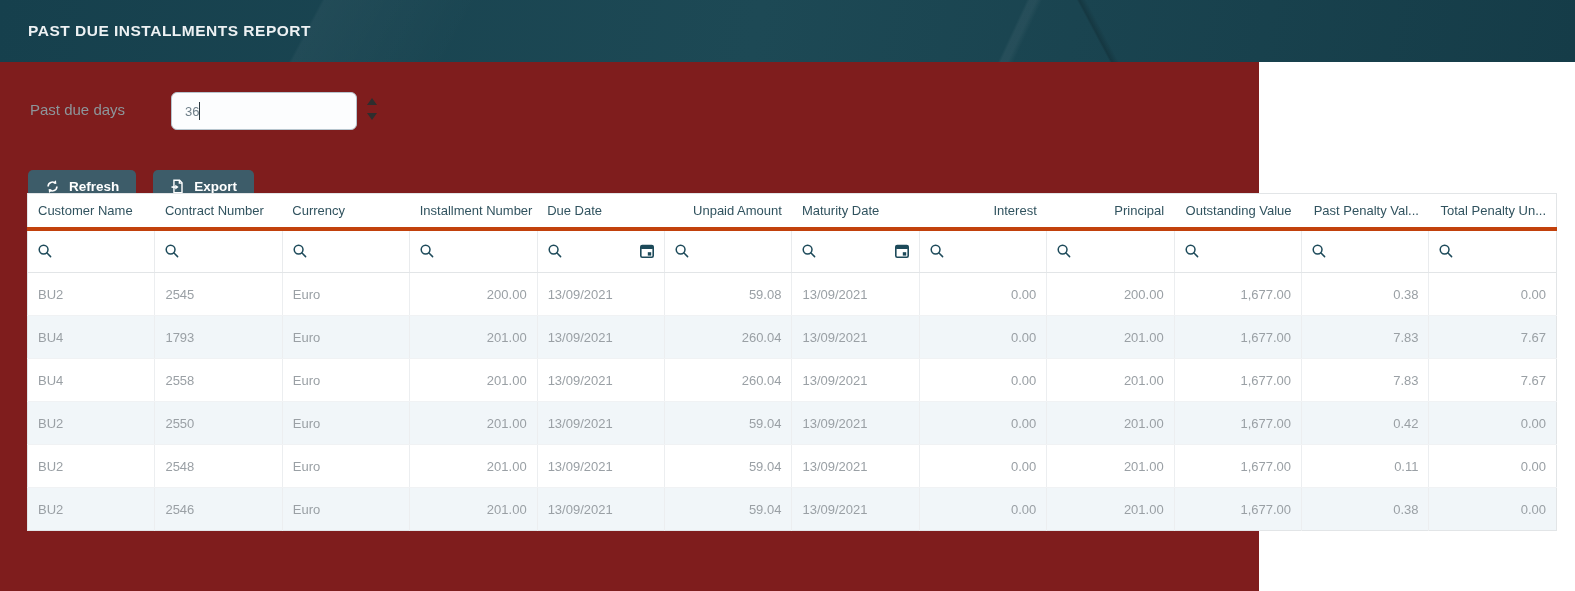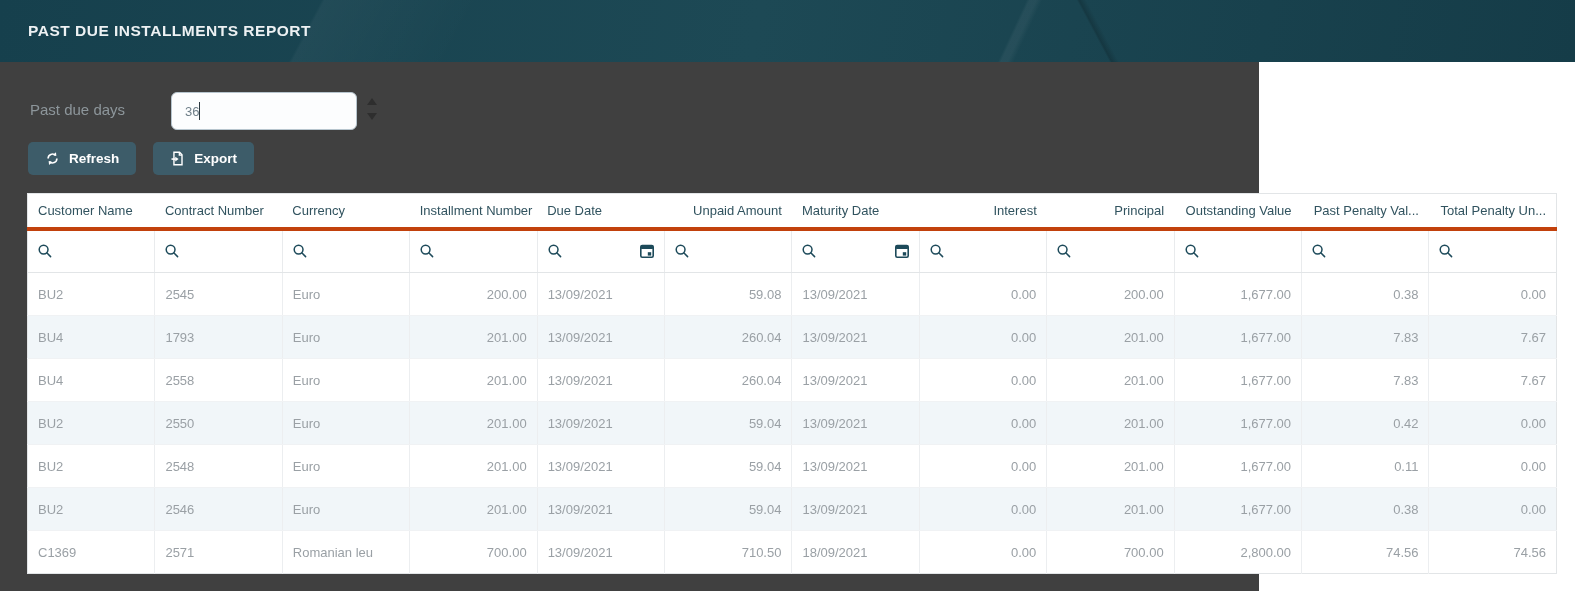--- a/index.html
+++ b/index.html
@@ -1,18 +1,18 @@
 <!DOCTYPE html>
 <html><head>
 <meta charset="utf-8">
 <style>
   *{box-sizing:border-box;margin:0;padding:0}
   html,body{width:1575px;height:591px;background:#fff;overflow:hidden;
     font-family:"Liberation Sans",sans-serif;}
-  .page{position:relative;width:1259px;height:591px;background:#404040}
+  .page{position:relative;width:1259px;height:591px;background:#7f1d1d}
 
   
   .topbar{position:absolute;left:0;top:0;width:1575px;height:62px;
     display:flex;align-items:center;padding-left:28px;
     background:
       linear-gradient(115deg, transparent 64%, rgba(255,255,255,.05) 64.2%, rgba(255,255,255,.05) 64.6%, transparent 65%),
       linear-gradient(62deg, transparent 69%, rgba(0,0,0,.18) 69.15%, transparent 69.6%),
       linear-gradient(118deg, transparent 20%, rgba(255,255,255,.04) 20.2%, transparent 30%),
       linear-gradient(100deg,#16404d 0%,#1d4955 48%,#153c48 100%);}
   .topbar .title{color:#edf1f3;font-size:15.5px;font-weight:700;letter-spacing:.5px}
@@ -28,21 +28,21 @@
   .spin{width:12px;height:7px;background:none;border:none;cursor:pointer;position:relative}
   .spin::after{content:"";position:absolute;left:1px;top:0;width:0;height:0;
     border-left:5px solid transparent;border-right:5px solid transparent}
   .spin.up::after{border-bottom:7px solid #2e2e2e}
   .spin.down::after{border-top:7px solid #2e2e2e}
 
   .buttons{position:absolute;left:28px;top:142px;display:flex;gap:17px}
   .btn{display:inline-flex;align-items:center;gap:9px;height:33px;padding:0 17px;
     background:#3d5c69;border:none;border-radius:5px;color:#fff;
     font-weight:700;font-size:13.5px;cursor:pointer;
-    font-family:"Liberation Sans",sans-serif;}
+    font-family:"Liberation Sans",sans-serif;margin-top:28px;}
   .btn .ic{display:inline-flex;width:15px;height:15px}
 
   
   .grid-wrap{position:absolute;left:27px;top:193px;width:1530px}
   table{width:100%;border-collapse:collapse;table-layout:fixed;
     border:1px solid #e2e5e7;background:#fff}
   th{height:35px;font-size:13px;font-weight:400;color:#31535f;padding:0 10px;
     white-space:nowrap;overflow:hidden;border-bottom:4px solid #c2410c;vertical-align:middle}
   .al-left{text-align:left}
   .al-right{text-align:right}
@@ -334,31 +334,17 @@
             <td class="al-right">201.00</td>
             <td class="al-left">13/09/2021</td>
             <td class="al-right">59.04</td>
             <td class="al-left">13/09/2021</td>
             <td class="al-right">0.00</td>
             <td class="al-right">201.00</td>
             <td class="al-right">1,677.00</td>
             <td class="al-right">0.38</td>
             <td class="al-right">0.00</td>
           </tr>
-          <tr>
-            <td class="al-left">C1369</td>
-            <td class="al-left">2571</td>
-            <td class="al-left">Romanian leu</td>
-            <td class="al-right">700.00</td>
-            <td class="al-left">13/09/2021</td>
-            <td class="al-right">710.50</td>
-            <td class="al-left">18/09/2021</td>
-            <td class="al-right">0.00</td>
-            <td class="al-right">700.00</td>
-            <td class="al-right">2,800.00</td>
-            <td class="al-right">74.56</td>
-            <td class="al-right">74.56</td>
-          </tr>
         </tbody>
       </table>
   </div>
 
 </div>
 
 </body></html>

